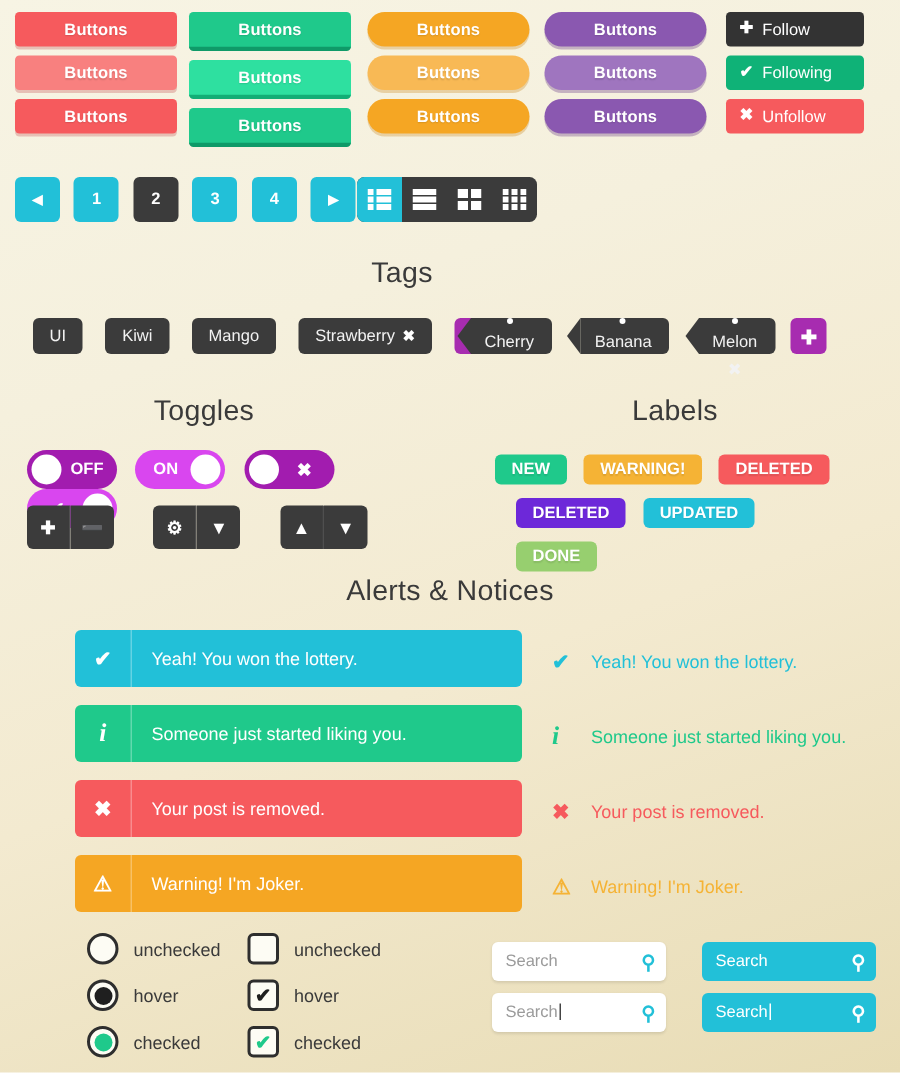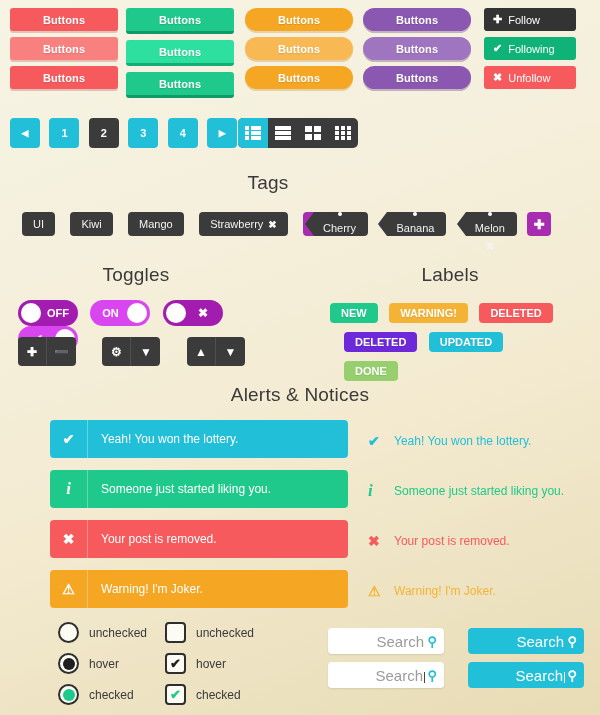--- a/index.html
+++ b/index.html
@@ -207,21 +207,21 @@
 
   
   .search-block { position: absolute; top: 628px; left: 328px; width: 272px; }
   .srch {
     display: flex; align-items: center; width: 116px; height: 26px;
     border-radius: 4px; margin-bottom: 8px; padding: 0 7px 0 9px;
     border: none; cursor: text; font-family: inherit;
   }
   .srch-light { background: #ffffff; box-shadow: 0 1px 2px rgba(0,0,0,.10); }
   .srch-cyan  { background: #22c0d8; }
-  .srch .s-txt { flex: 1; font-size: 15px; text-align: center; margin-left: 36px; }
+  .srch .s-txt { flex: 1; font-size: 11px; text-align: left; }
   .srch-light .s-txt { color: #9b9b9b; }
   .srch-cyan  .s-txt { color: #ffffff; }
   .srch .s-ico { font-size: 13px; font-weight: bold; flex: none; }
   .srch-light .s-ico { color: #22c0d8; }
   .srch-cyan  .s-ico { color: #ffffff; }
   .caret { display: inline-block; width: 1px; height: 11px; background: #444;
            vertical-align: -2px; margin-left: 1px; }
   .srch-cyan .caret { background: #fff; }
   .s-col-a { position: absolute; left: 0;   top: 0; }
   .s-col-b { position: absolute; left: 140px; top: 0; }

